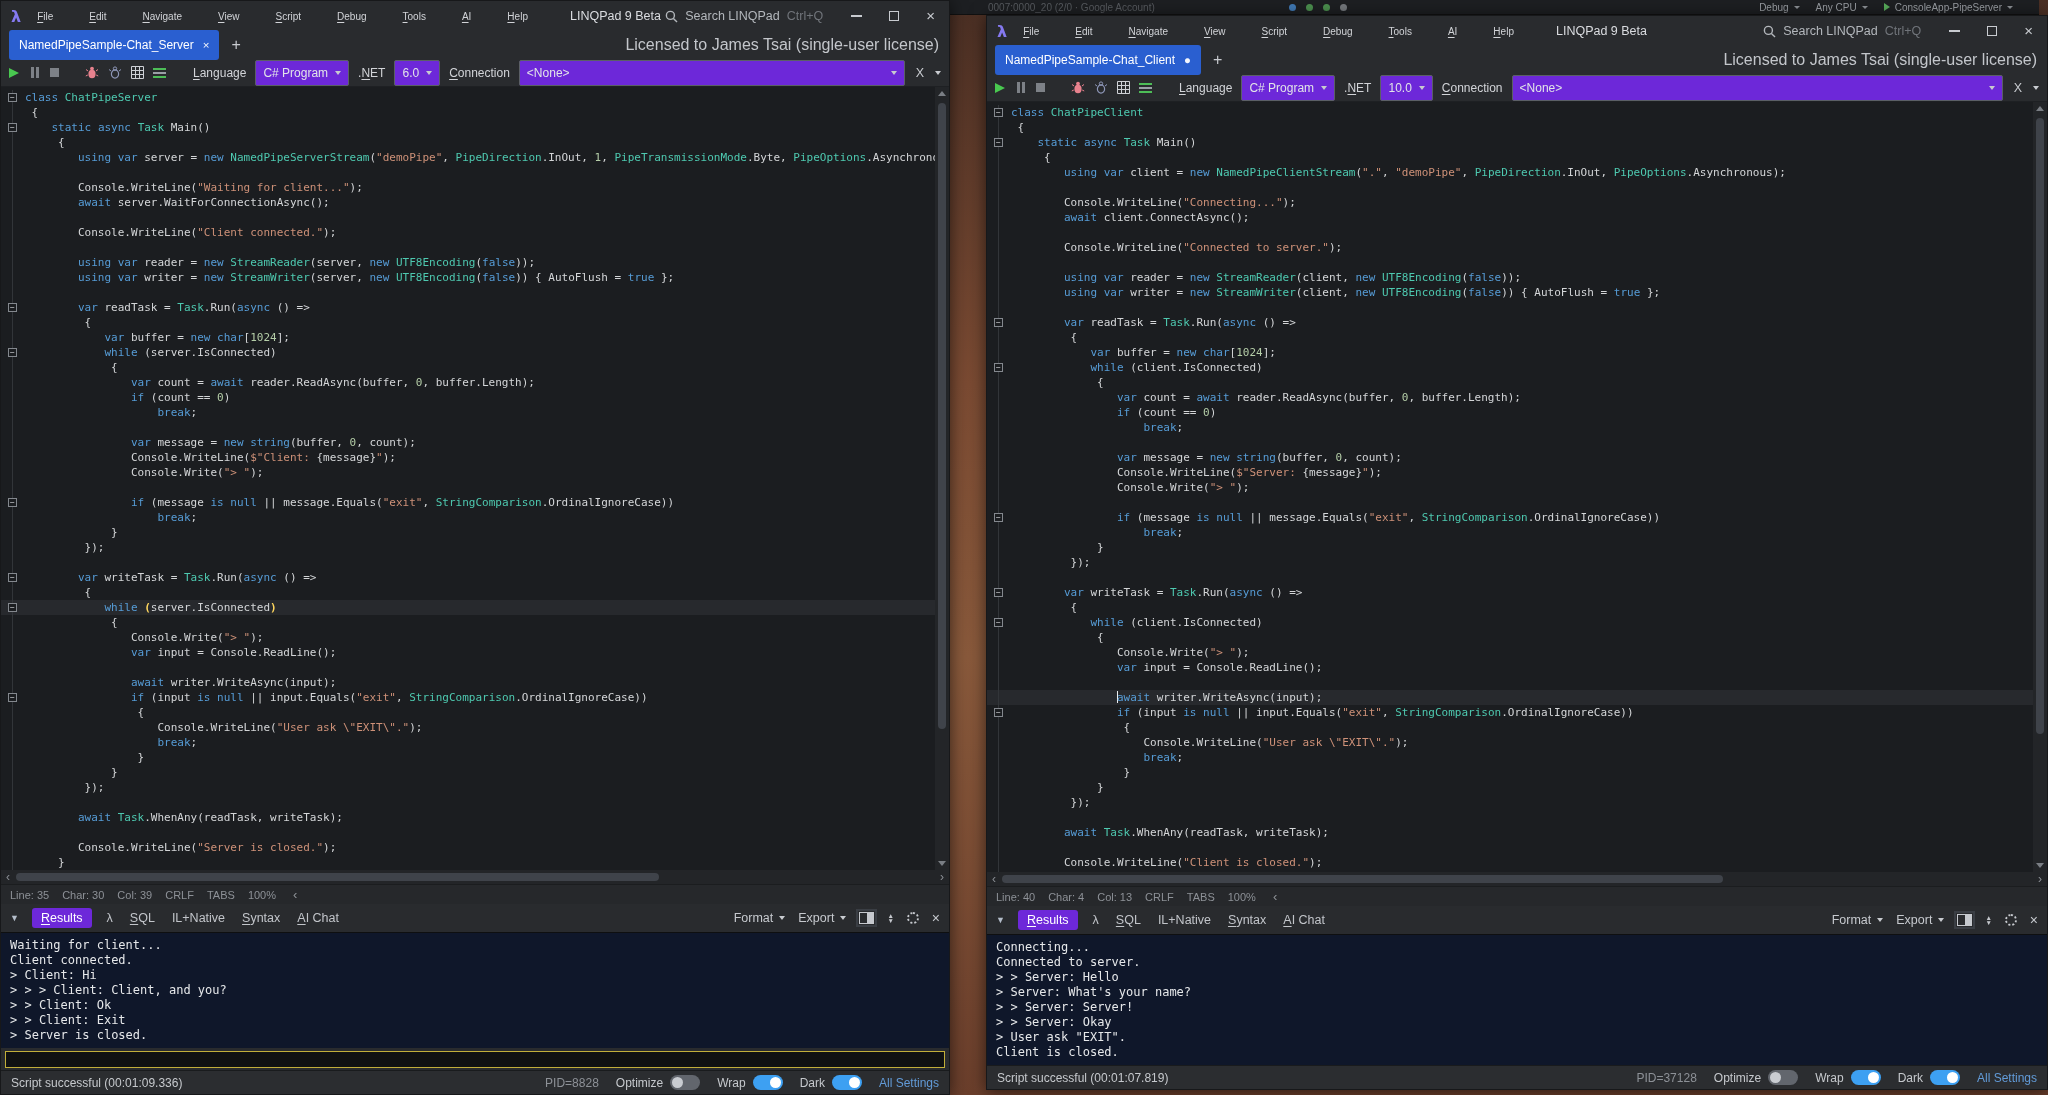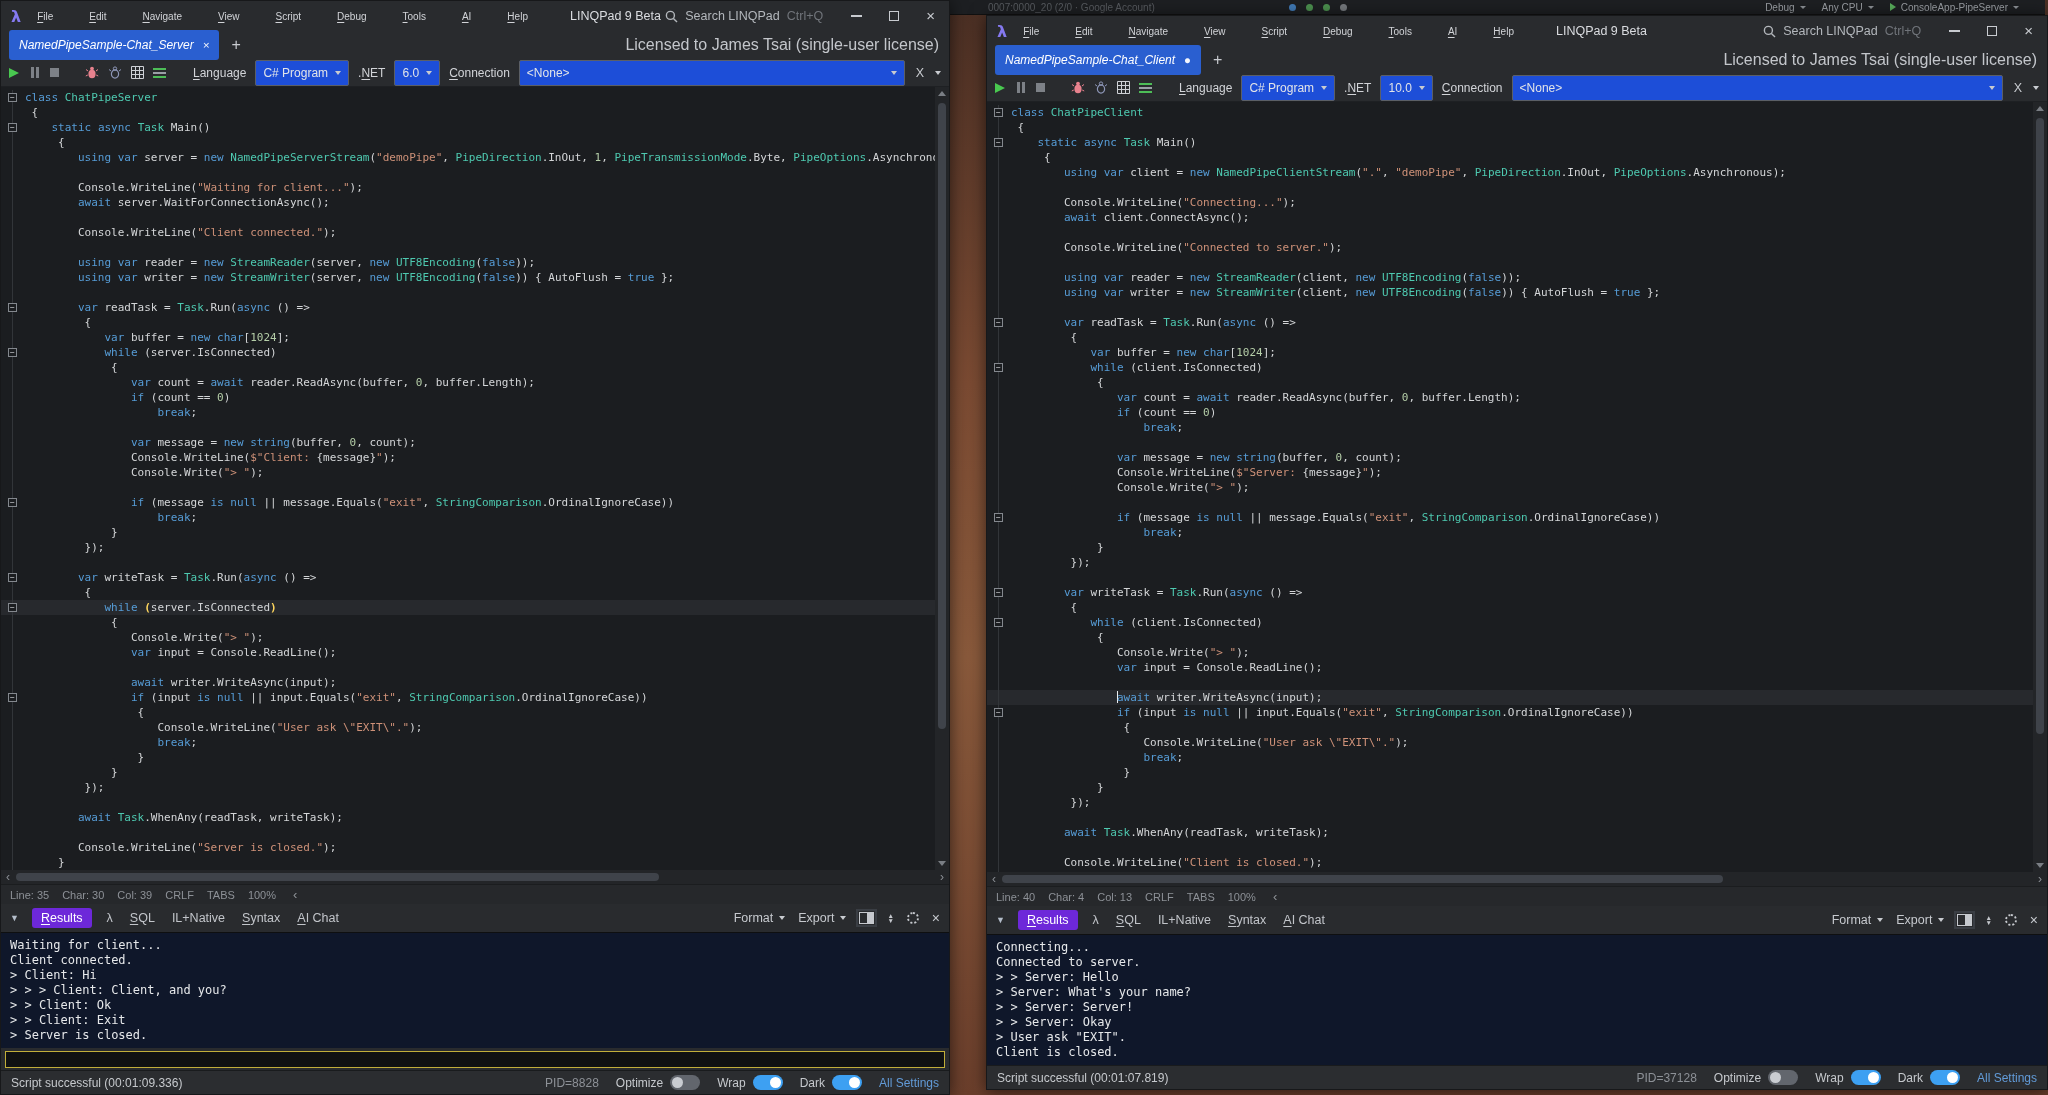--- a/index.html
+++ b/index.html
@@ -5,21 +5,21 @@
   * { margin:0; padding:0; box-sizing:border-box; }
   html,body { width:2048px; height:1095px; overflow:hidden; }
   body {
     position:relative;
     background:linear-gradient(180deg,#4a2f24 0%,#7b4b33 35%,#8a5a3c 60%,#6b3f2c 100%);
     font-family:"Liberation Sans",sans-serif;
   }
   u { text-decoration:underline; text-underline-offset:2px; }
 
   
-  .vs-strip { position:absolute; left:948px; top:0; right:3px; height:15px; background:#1d1f22;
+  .vs-strip { position:absolute; left:948px; top:0; right:9px; height:15px; background:#1d1f22;
     display:flex; align-items:center; gap:14px; padding:0 10px; overflow:hidden; border-bottom:1px solid #111; }
   .vs-left { color:#6a6e73; font-size:10px; opacity:.75; white-space:nowrap; margin-left:30px; }
   .vs-icons { display:flex; gap:10px; margin-left:120px; }
   .vs-dot { width:7px; height:7px; border-radius:50%; opacity:.8; }
   .vs-items { display:flex; gap:16px; margin-left:auto; margin-right:16px; color:#9a9ea3; font-size:10px; white-space:nowrap; align-items:center; }
   .vs-item { display:flex; align-items:center; gap:5px; }
   .vs-caret { width:0; height:0; border-left:3px solid transparent; border-right:3px solid transparent; border-top:3px solid #8b8f94; }
   .vs-play { width:0; height:0; border-top:4px solid transparent; border-bottom:4px solid transparent; border-left:6px solid #57ab5a; }
 
   
@@ -35,32 +35,32 @@
   .apptitle { font-size:12.5px; color:#dadce0; margin-left:30px; white-space:nowrap;padding-left:12px; }
   .searchbox { margin-left:auto; display:flex; align-items:center; gap:7px; font-size:12.5px; color:#b3b7bc; }
   .search-shortcut { color:#70747a; }
   .winbtns { display:flex; align-items:center; gap:27px; margin-left:28px; padding-right:4px; }
   .wb-min { width:11px; height:2px; background:#c8cbd0; }
   .wb-max { width:10px; height:10px; border:1.5px solid #c8cbd0; }
   .wb-close { color:#c8cbd0; font-size:15px; line-height:10px; }
 
   .tabbar { height:28px; flex:none; display:flex; align-items:center; padding:0 8px; }
   .tab { background:#2a5fd0; color:#fff; font-size:12px; padding:8px 10px; border-radius:3px;
-    display:flex; align-items:center; gap:9px; white-space:nowrap;font-style:italic; }
+    display:flex; align-items:center; gap:9px; white-space:nowrap; }
   .tab-close { font-size:11.5px; opacity:.95; }
   .newtab { color:#c8cbd0; font-size:16px; margin-left:12px; }
   .license { margin-left:auto; font-size:16px; color:#c3c6cb; white-space:nowrap; padding-right:2px; }
 
   .toolbar { height:28px; flex:none; display:flex; align-items:center; gap:9px; padding:0 8px;
     font-size:12px; border-bottom:1px solid #1e2023; }
   .i-play { width:0; height:0; border-top:5.5px solid transparent; border-bottom:5.5px solid transparent; border-left:10px solid #49c850; }
   .i-pause { width:8px; height:11px; border-left:3px solid #7d8187; border-right:3px solid #7d8187; margin-left:3px; }
   .i-stop { width:9px; height:9px; background:#7d8187; margin-left:2px; }
   .tb-gap { width:8px; }
-  .combo { display:flex; align-items:center; gap:7px; background:#1d4ed8; border:1px solid #5b5f66;
+  .combo { display:flex; align-items:center; gap:7px; background:#6d28d9; border:1px solid #5b5f66;
     border-radius:2px; padding:5px 7px; color:#e2e4e8; white-space:nowrap; }
   .caret-down { width:0; height:0; border-left:3.5px solid transparent; border-right:3.5px solid transparent; border-top:4px solid #c8cbd0; }
   .combo-conn { flex:1; }
   .combo-conn .caret-down { margin-left:auto; }
   .tb-label { color:#d2d4d8; }
   .tb-x { color:#c8cbd0; font-size:12.5px; padding:0 2px; }
 
   .editor { flex:1; position:relative; background:#1b1d20; overflow:hidden;
     font-family:"DejaVu Sans Mono",monospace; font-size:11px; line-height:15px; color:#d4d6d8; }
   .codelines { position:absolute; left:0; right:14px; top:0; bottom:0; overflow:hidden; padding-top:3px; }

